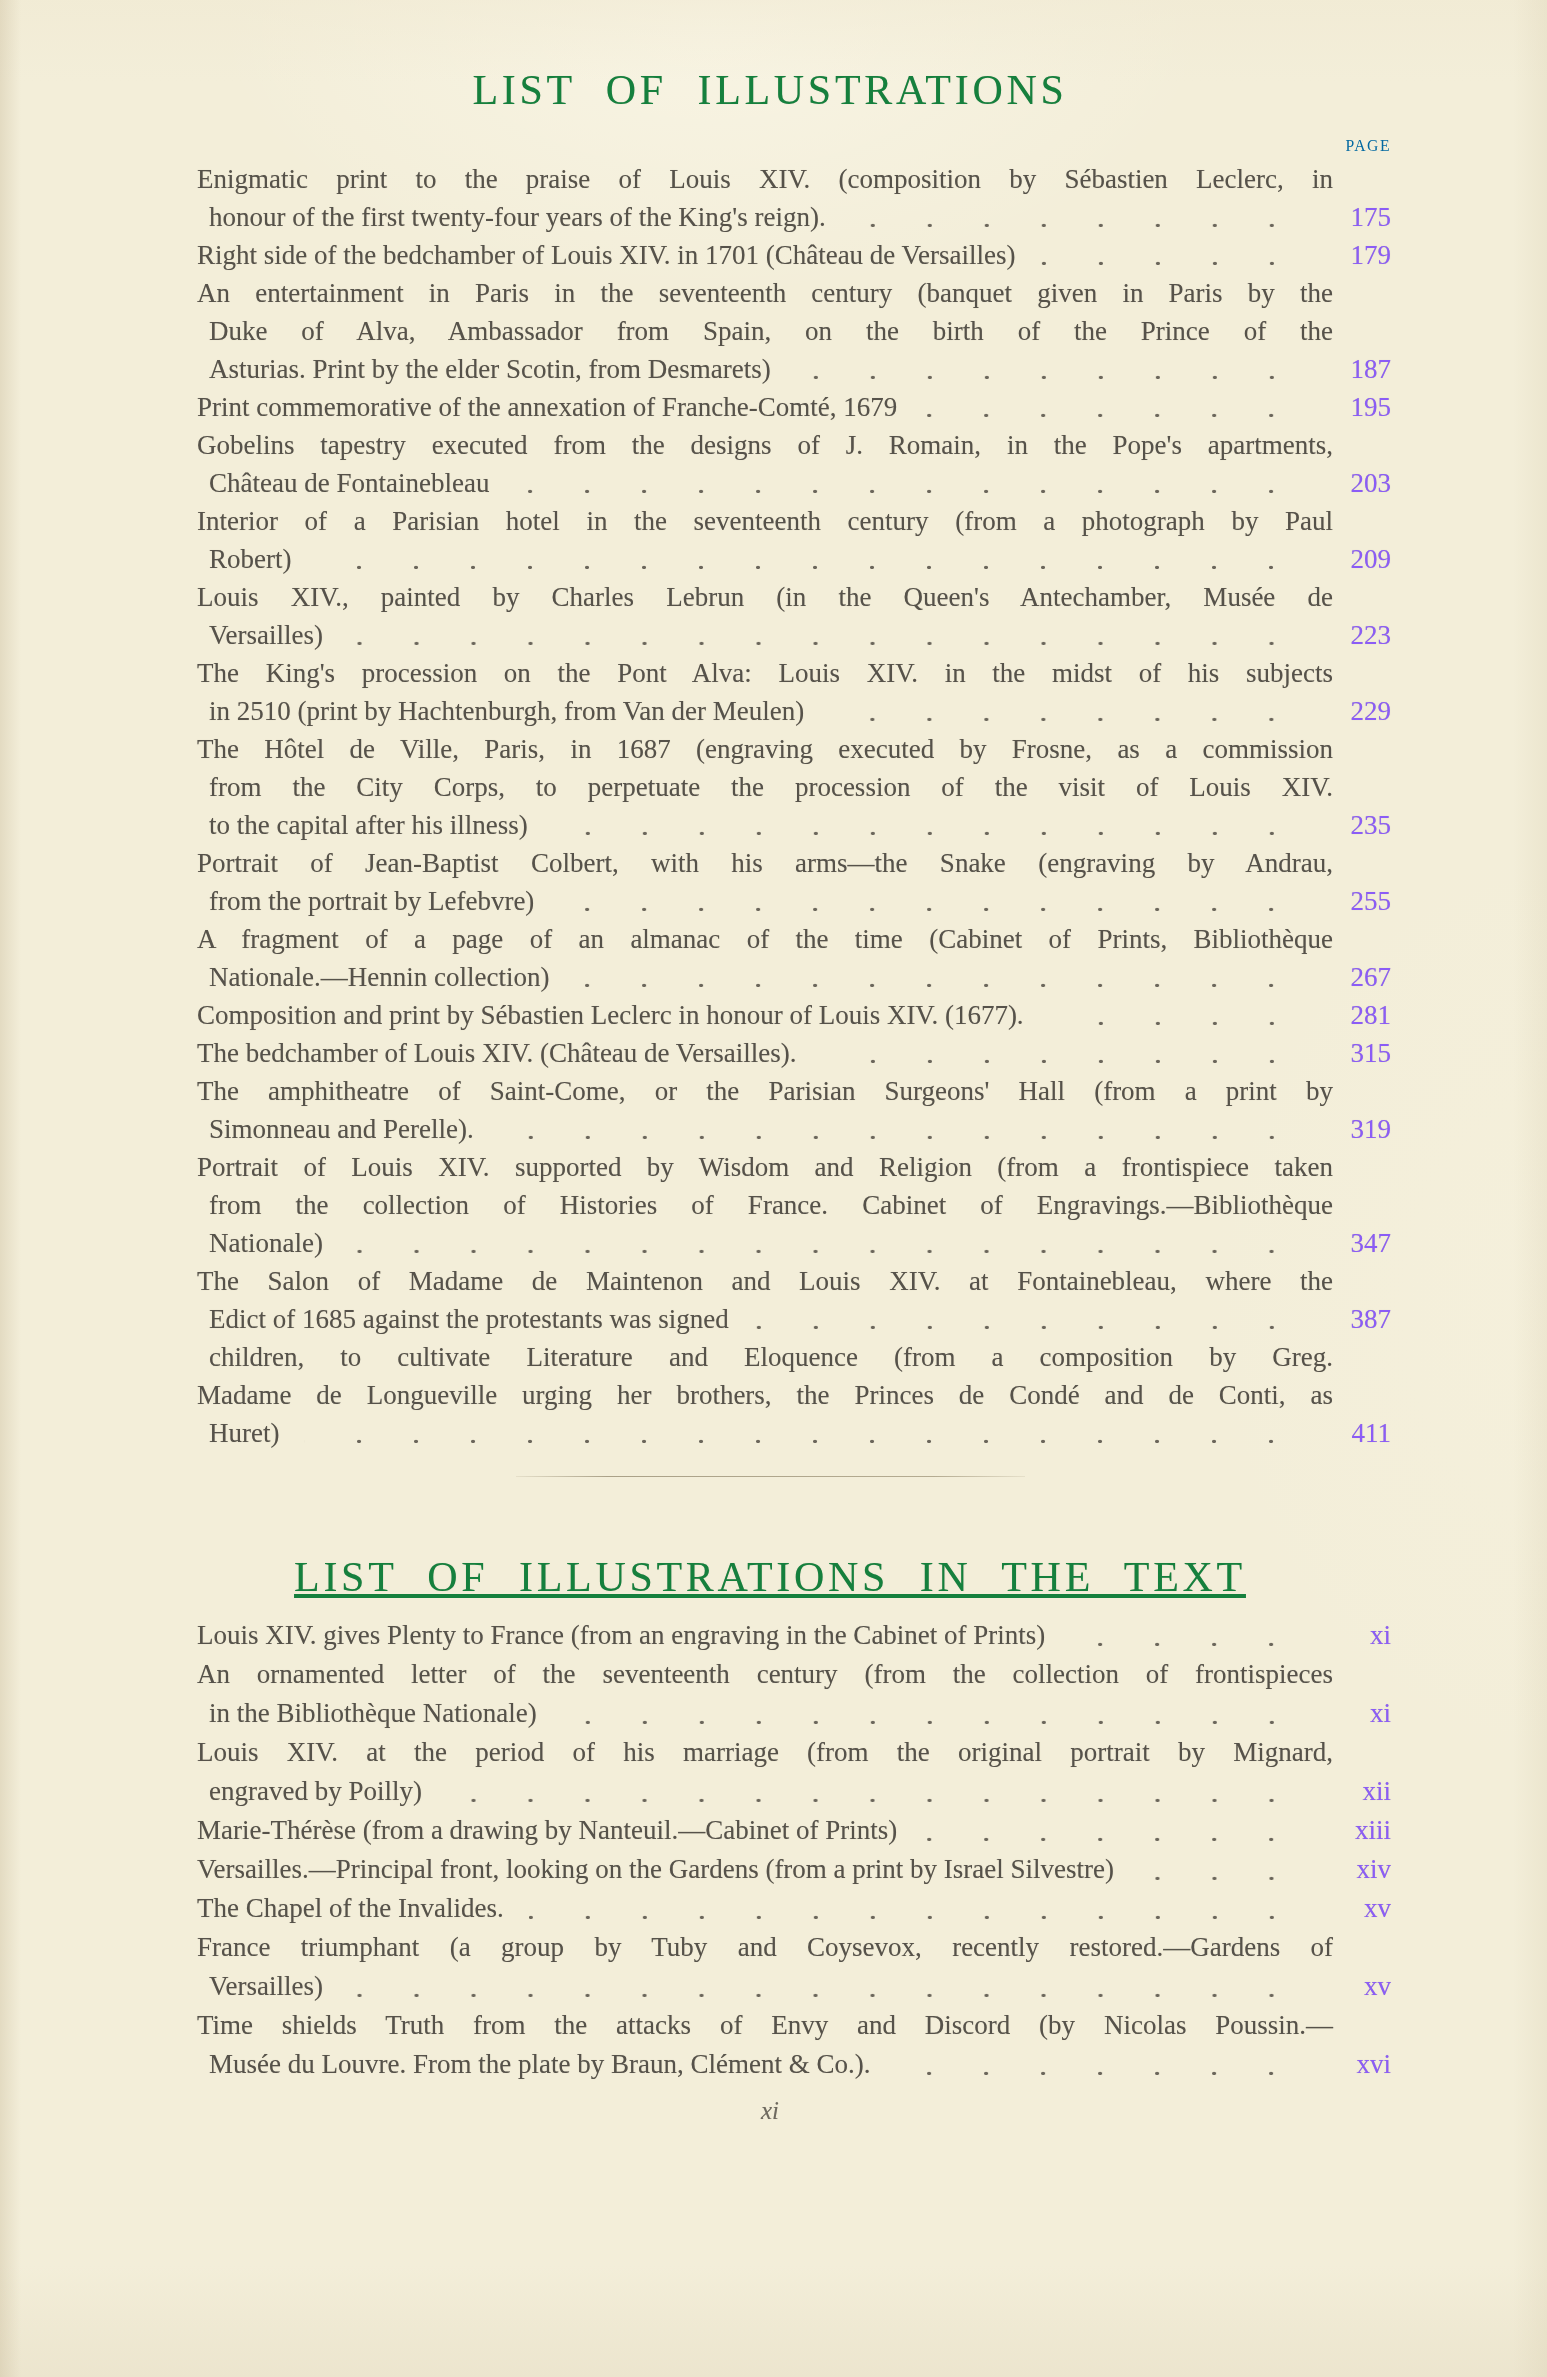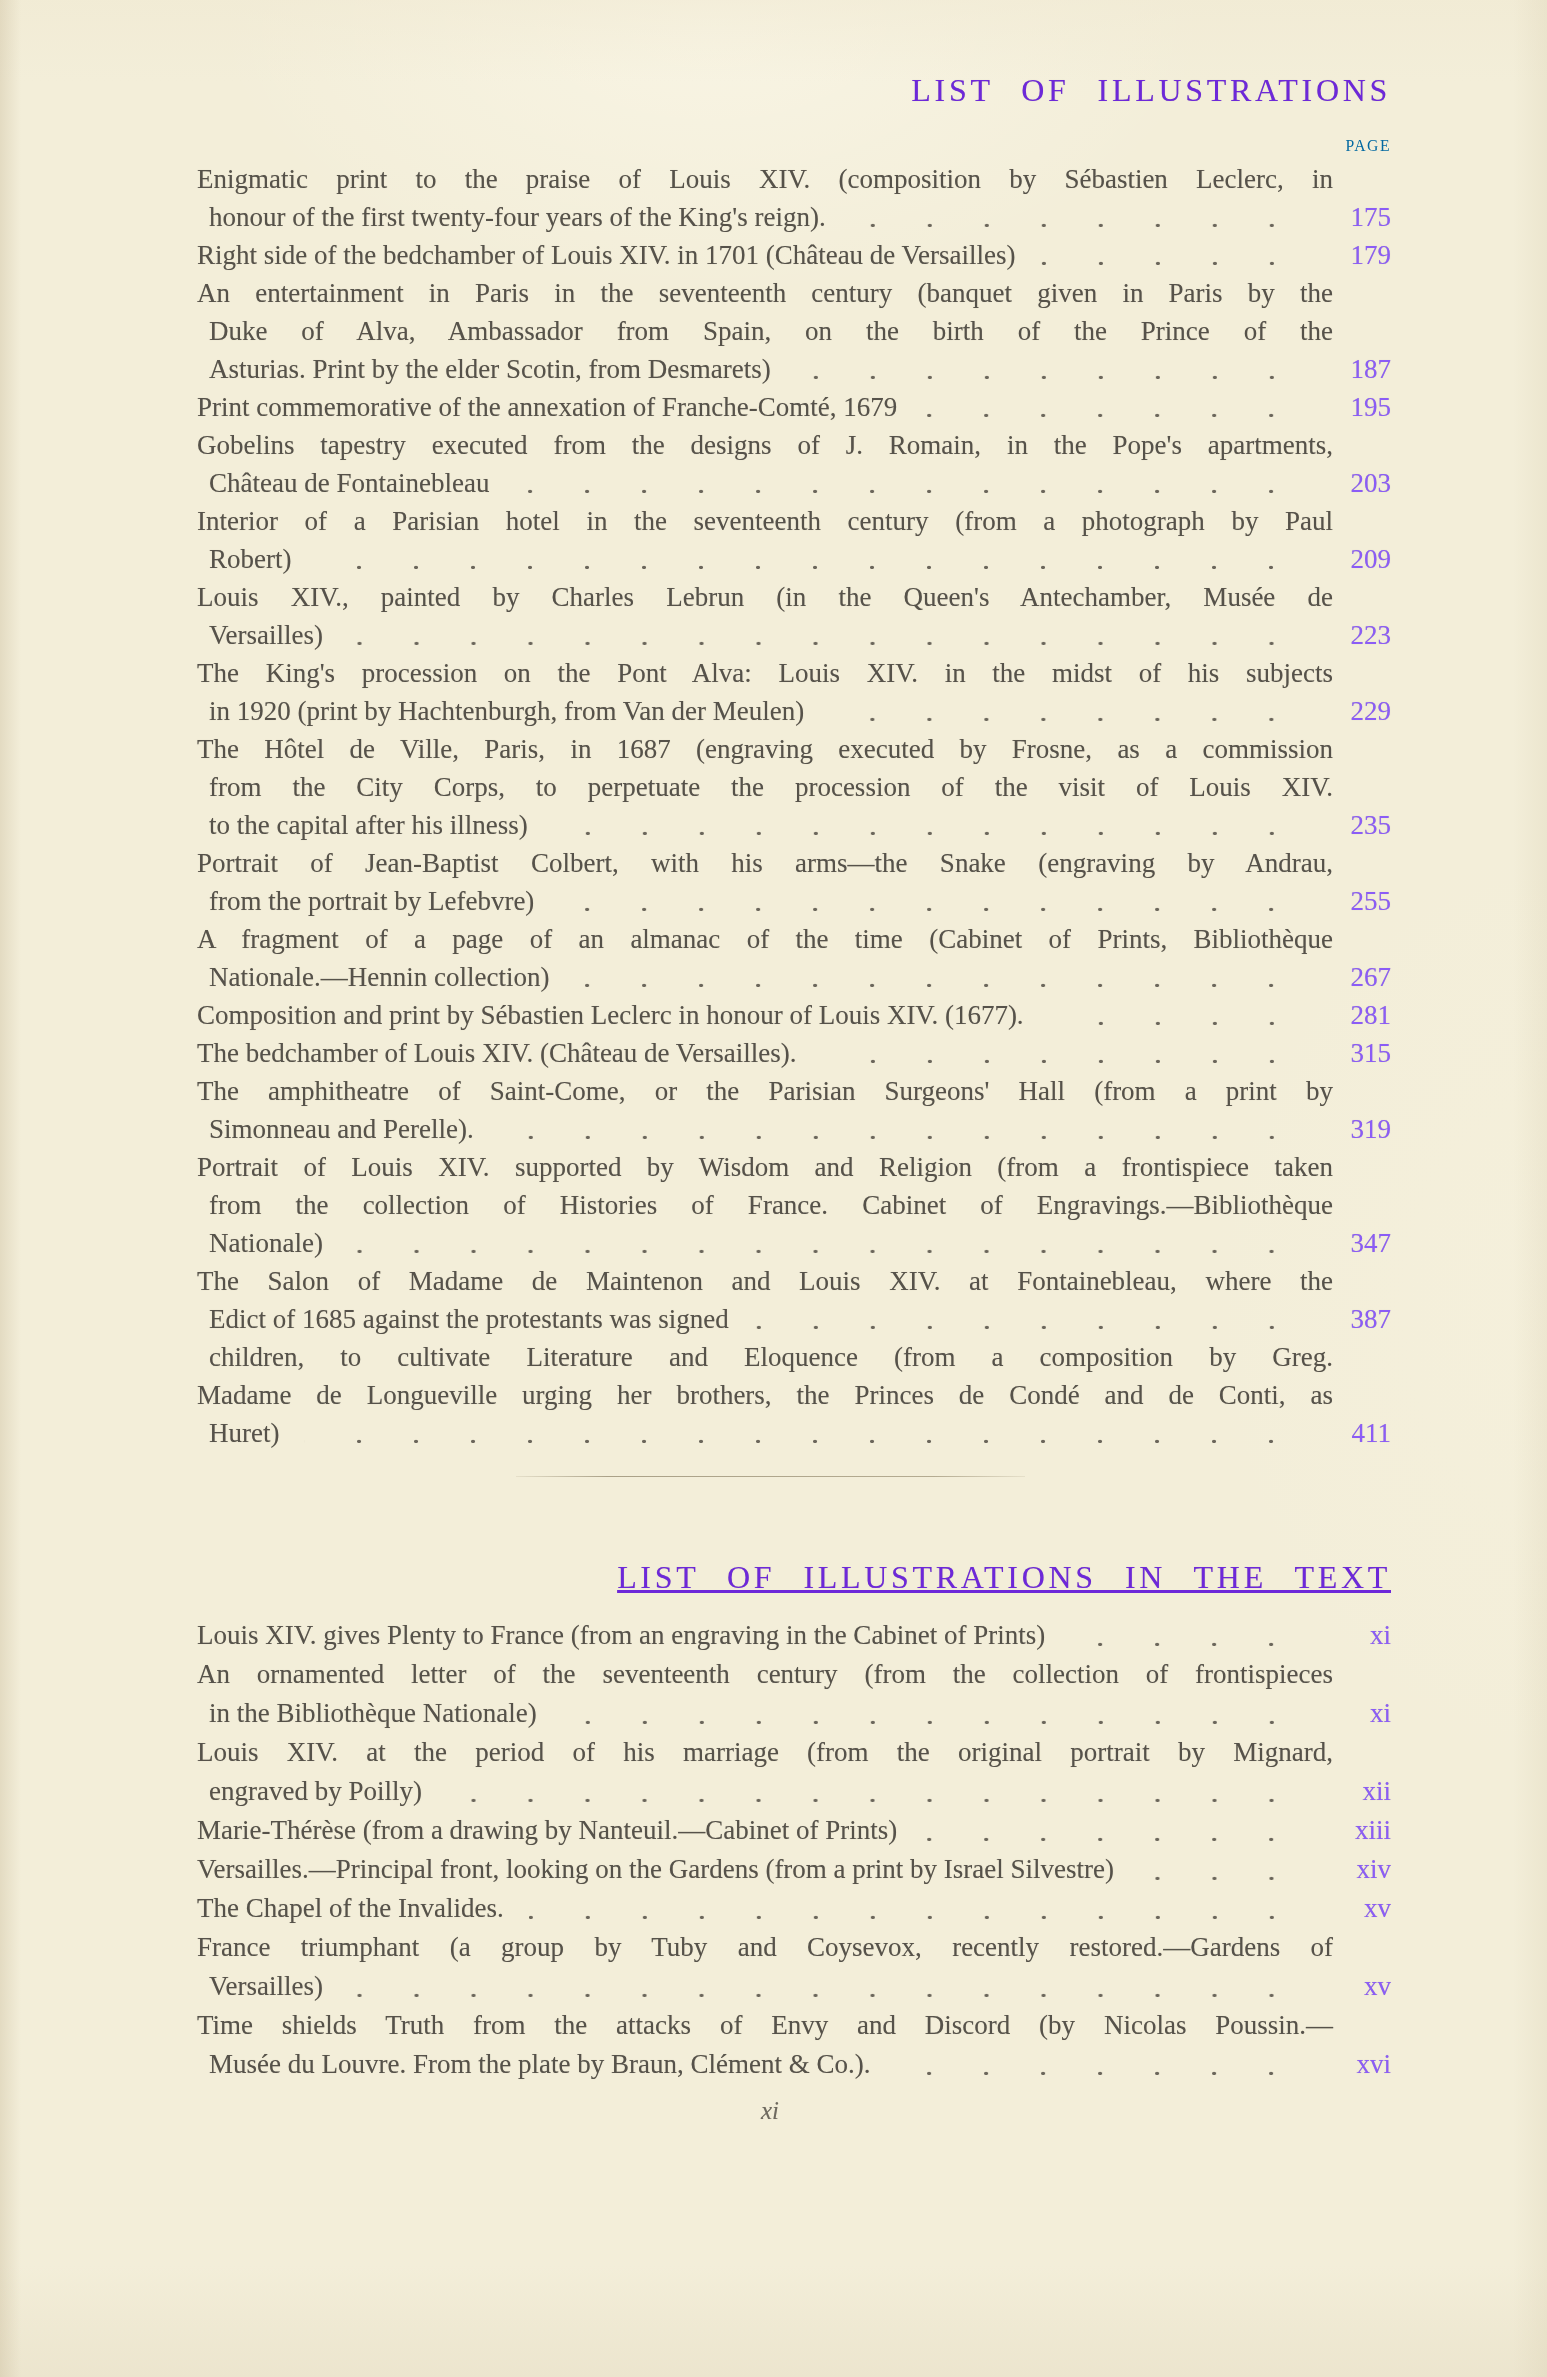--- a/index.html
+++ b/index.html
@@ -18,23 +18,23 @@
       linear-gradient(270deg, rgba(202,190,158,0.18) 0px, rgba(202,190,158,0) 34px),
       linear-gradient(180deg, rgba(240,233,210,0.55) 0px, rgba(240,233,210,0) 82px),
       linear-gradient(0deg, rgba(208,194,162,0.20) 0px, rgba(208,194,162,0) 112px),
       radial-gradient(ellipse 708px 388px at 46% 1%, rgba(255,252,241,0.45), rgba(255,252,241,0) 70%),
       radial-gradient(ellipse 522px 671px at 101% 55%, rgba(248,243,224,0.35), rgba(248,243,224,0) 70%);
   }
   .sheet {
     position:absolute; left:149px; top:0; width:1242px;
   }
   .sec-title {
-    font-size:32px; line-height:37px;
+    font-size:42px; line-height:37px;
     letter-spacing:3.7px; word-spacing:16.4px;
-    text-align:right; color:#6d28d9;
+    text-align:center; color:#15803d;
     text-shadow:0 0 0.7px rgba(110,104,90,0.35);
   }
   .title1 { margin-top:72px; }
   .title2 { margin-top:82px;text-decoration:underline; }
   .page-label {
     margin-top:27px; line-height:19.4px;
     font-size:15.7px; letter-spacing:1.5px;
     text-align:right; color:#0369a1;
   }
   .toc { font-size:27px; }
@@ -149,21 +149,21 @@
           <span class="dots"></span>
           <span class="pg">223</span>
         </div>
       </div>
       <div class="entry">
         <div class="line">
           <span class="t just">The King's procession on the Pont Alva: Louis XIV. in the midst of his subjects</span>
           <span class="pg ghost"></span>
         </div>
         <div class="line ind">
-          <span class="t">in 1920 (print by Hachtenburgh, from Van der Meulen)</span>
+          <span class="t">in 2510 (print by Hachtenburgh, from Van der Meulen)</span>
           <span class="dots"></span>
           <span class="pg">229</span>
         </div>
       </div>
       <div class="entry">
         <div class="line">
           <span class="t just">The Hôtel de Ville, Paris, in 1687 (engraving executed by Frosne, as a commission</span>
           <span class="pg ghost"></span>
         </div>
         <div class="line ind">

